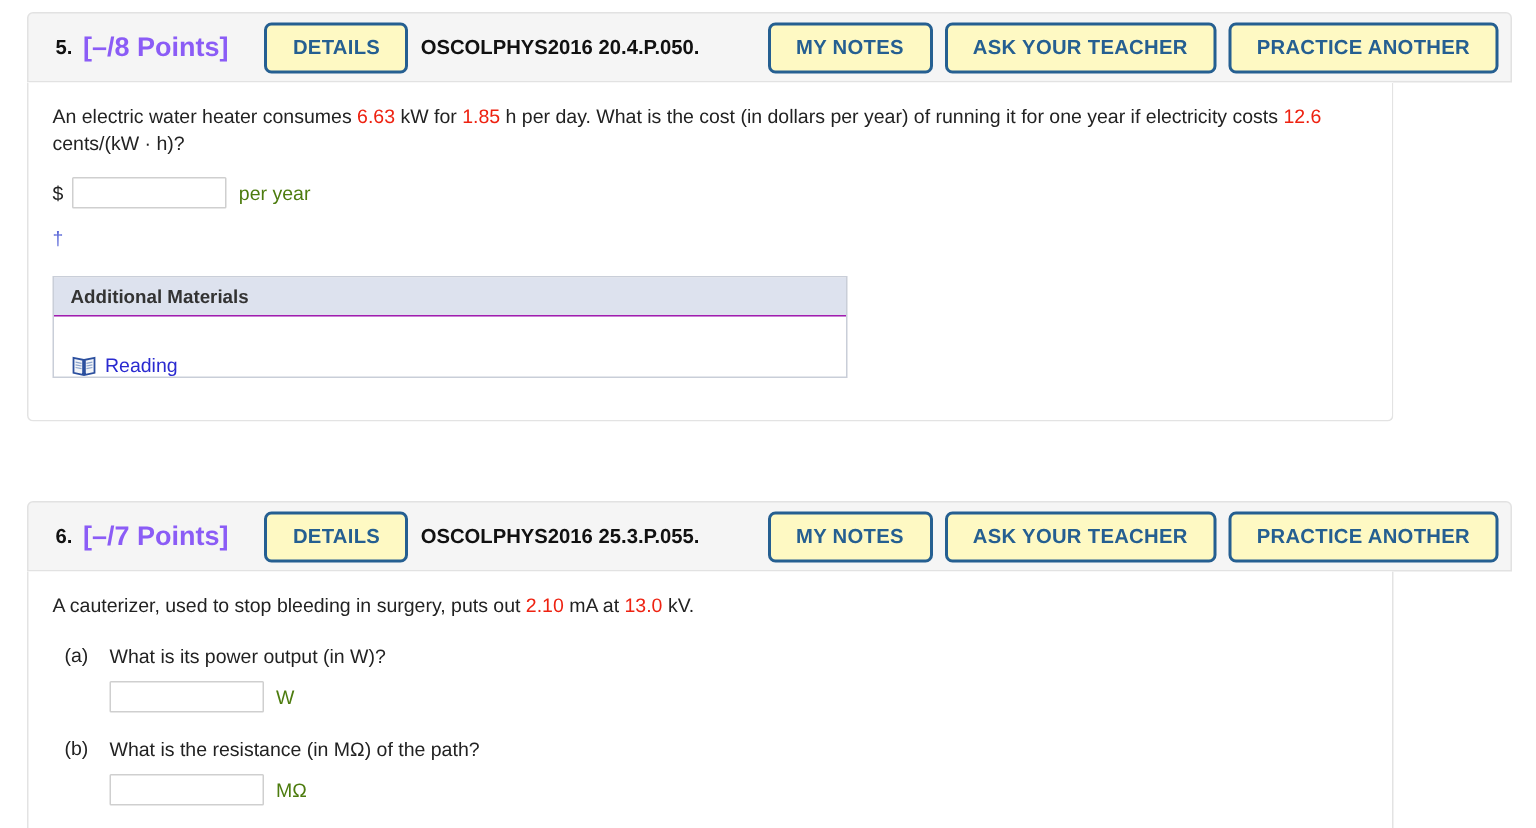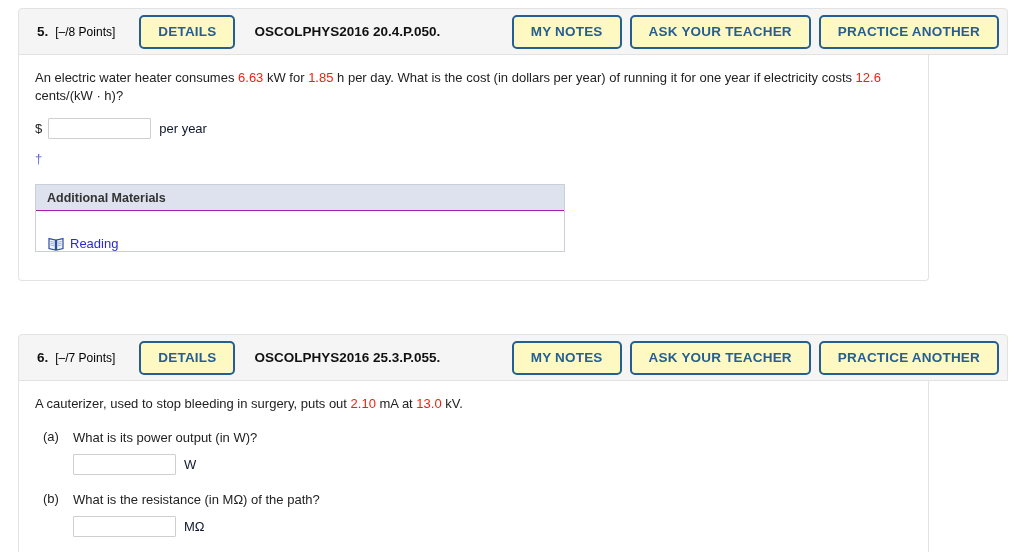--- a/index.html
+++ b/index.html
@@ -44,23 +44,23 @@
   }
 
   .q-number {
     font-size: 13.5px;
     font-weight: bold;
     color: #111111;
     white-space: nowrap;
     margin-right: 7px;
   }
   .q-points {
-    font-size: 12px;
-    font-weight: normal;
-    color: #000000;
+    font-size: 18px;
+    font-weight: bold;
+    color: #8b5cf6;
     white-space: nowrap;
   }
 
   .btn {
     display: inline-flex;
     align-items: center;
     justify-content: center;
     box-sizing: border-box;
     height: 34px;
     padding: 0 17px;
@@ -75,21 +75,21 @@
     cursor: pointer;
     font-family: "Liberation Sans", sans-serif;
   }
   .btn-details { margin-left: 24px; }
 
   .q-code {
     font-size: 13.5px;
     font-weight: bold;
     color: #111111;
     white-space: nowrap;
-    margin: 0 19px;
+    margin: 0 8px;
   }
 
   .q-right-buttons {
     display: flex;
     align-items: center;
     gap: 8px;
     margin-left: auto;
   }
 
   
@@ -132,21 +132,21 @@
     border: 1px solid #cfcfcf;
     background: #ffffff;
     border-radius: 1px;
     font-size: 13px;
     font-family: "Liberation Sans", sans-serif;
     padding: 0 3px;
     outline: none;
   }
   .unit {
     font-size: 13px;
-    color: #0f172a;
+    color: #4d7c0f;
     margin-left: 8px;
   }
 
   .dagger {
     display: block;
     margin-top: 13px;
     font-size: 13px;
     color: #5a67d8;
     line-height: 13px;
     text-decoration: none;

